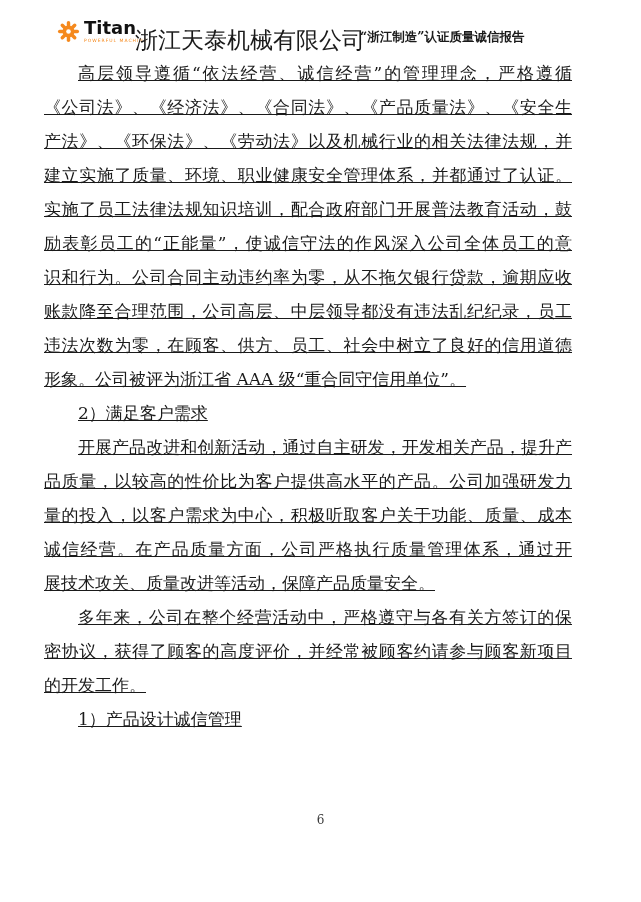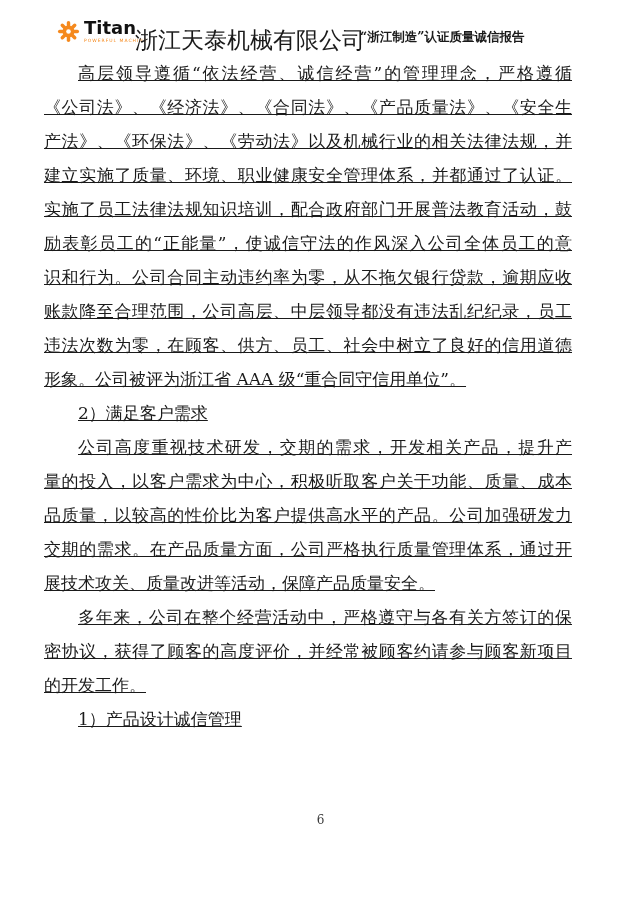--- a/index.html
+++ b/index.html
@@ -97,24 +97,24 @@
     <div class="line">《公司法》、《经济法》、《合同法》、《产品质量法》、《安全生</div>
     <div class="line">产法》、《环保法》、《劳动法》以及机械行业的相关法律法规，并</div>
     <div class="line">建立实施了质量、环境、职业健康安全管理体系，并都通过了认证。</div>
     <div class="line">实施了员工法律法规知识培训，配合政府部门开展普法教育活动，鼓</div>
     <div class="line">励表彰员工的“正能量”，使诚信守法的作风深入公司全体员工的意</div>
     <div class="line">识和行为。公司合同主动违约率为零，从不拖欠银行贷款，逾期应收</div>
     <div class="line">账款降至合理范围，公司高层、中层领导都没有违法乱纪纪录，员工</div>
     <div class="line">违法次数为零，在顾客、供方、员工、社会中树立了良好的信用道德</div>
     <div class="line noj">形象。公司被评为浙江省 AAA 级“重合同守信用单位”。</div>
     <div class="line ind noj">2）满足客户需求</div>
-    <div class="line ind">公司高度重视技术研发，交期的需求，开发相关产品，提升产</div>
+    <div class="line ind">开展产品改进和创新活动，通过自主研发，开发相关产品，提升产</div>
+    <div class="line">品质量，以较高的性价比为客户提供高水平的产品。公司加强研发力</div>
     <div class="line">量的投入，以客户需求为中心，积极听取客户关于功能、质量、成本</div>
-    <div class="line">品质量，以较高的性价比为客户提供高水平的产品。公司加强研发力</div>
-    <div class="line">交期的需求。在产品质量方面，公司严格执行质量管理体系，通过开</div>
+    <div class="line">诚信经营。在产品质量方面，公司严格执行质量管理体系，通过开</div>
     <div class="line noj">展技术攻关、质量改进等活动，保障产品质量安全。</div>
     <div class="line ind">多年来，公司在整个经营活动中，严格遵守与各有关方签订的保</div>
     <div class="line">密协议，获得了顾客的高度评价，并经常被顾客约请参与顾客新项目</div>
     <div class="line noj">的开发工作。</div>
     <div class="line ind noj">1）产品设计诚信管理</div>
   </div>
 
   <div class="page-number">6</div>
 
 </div>

